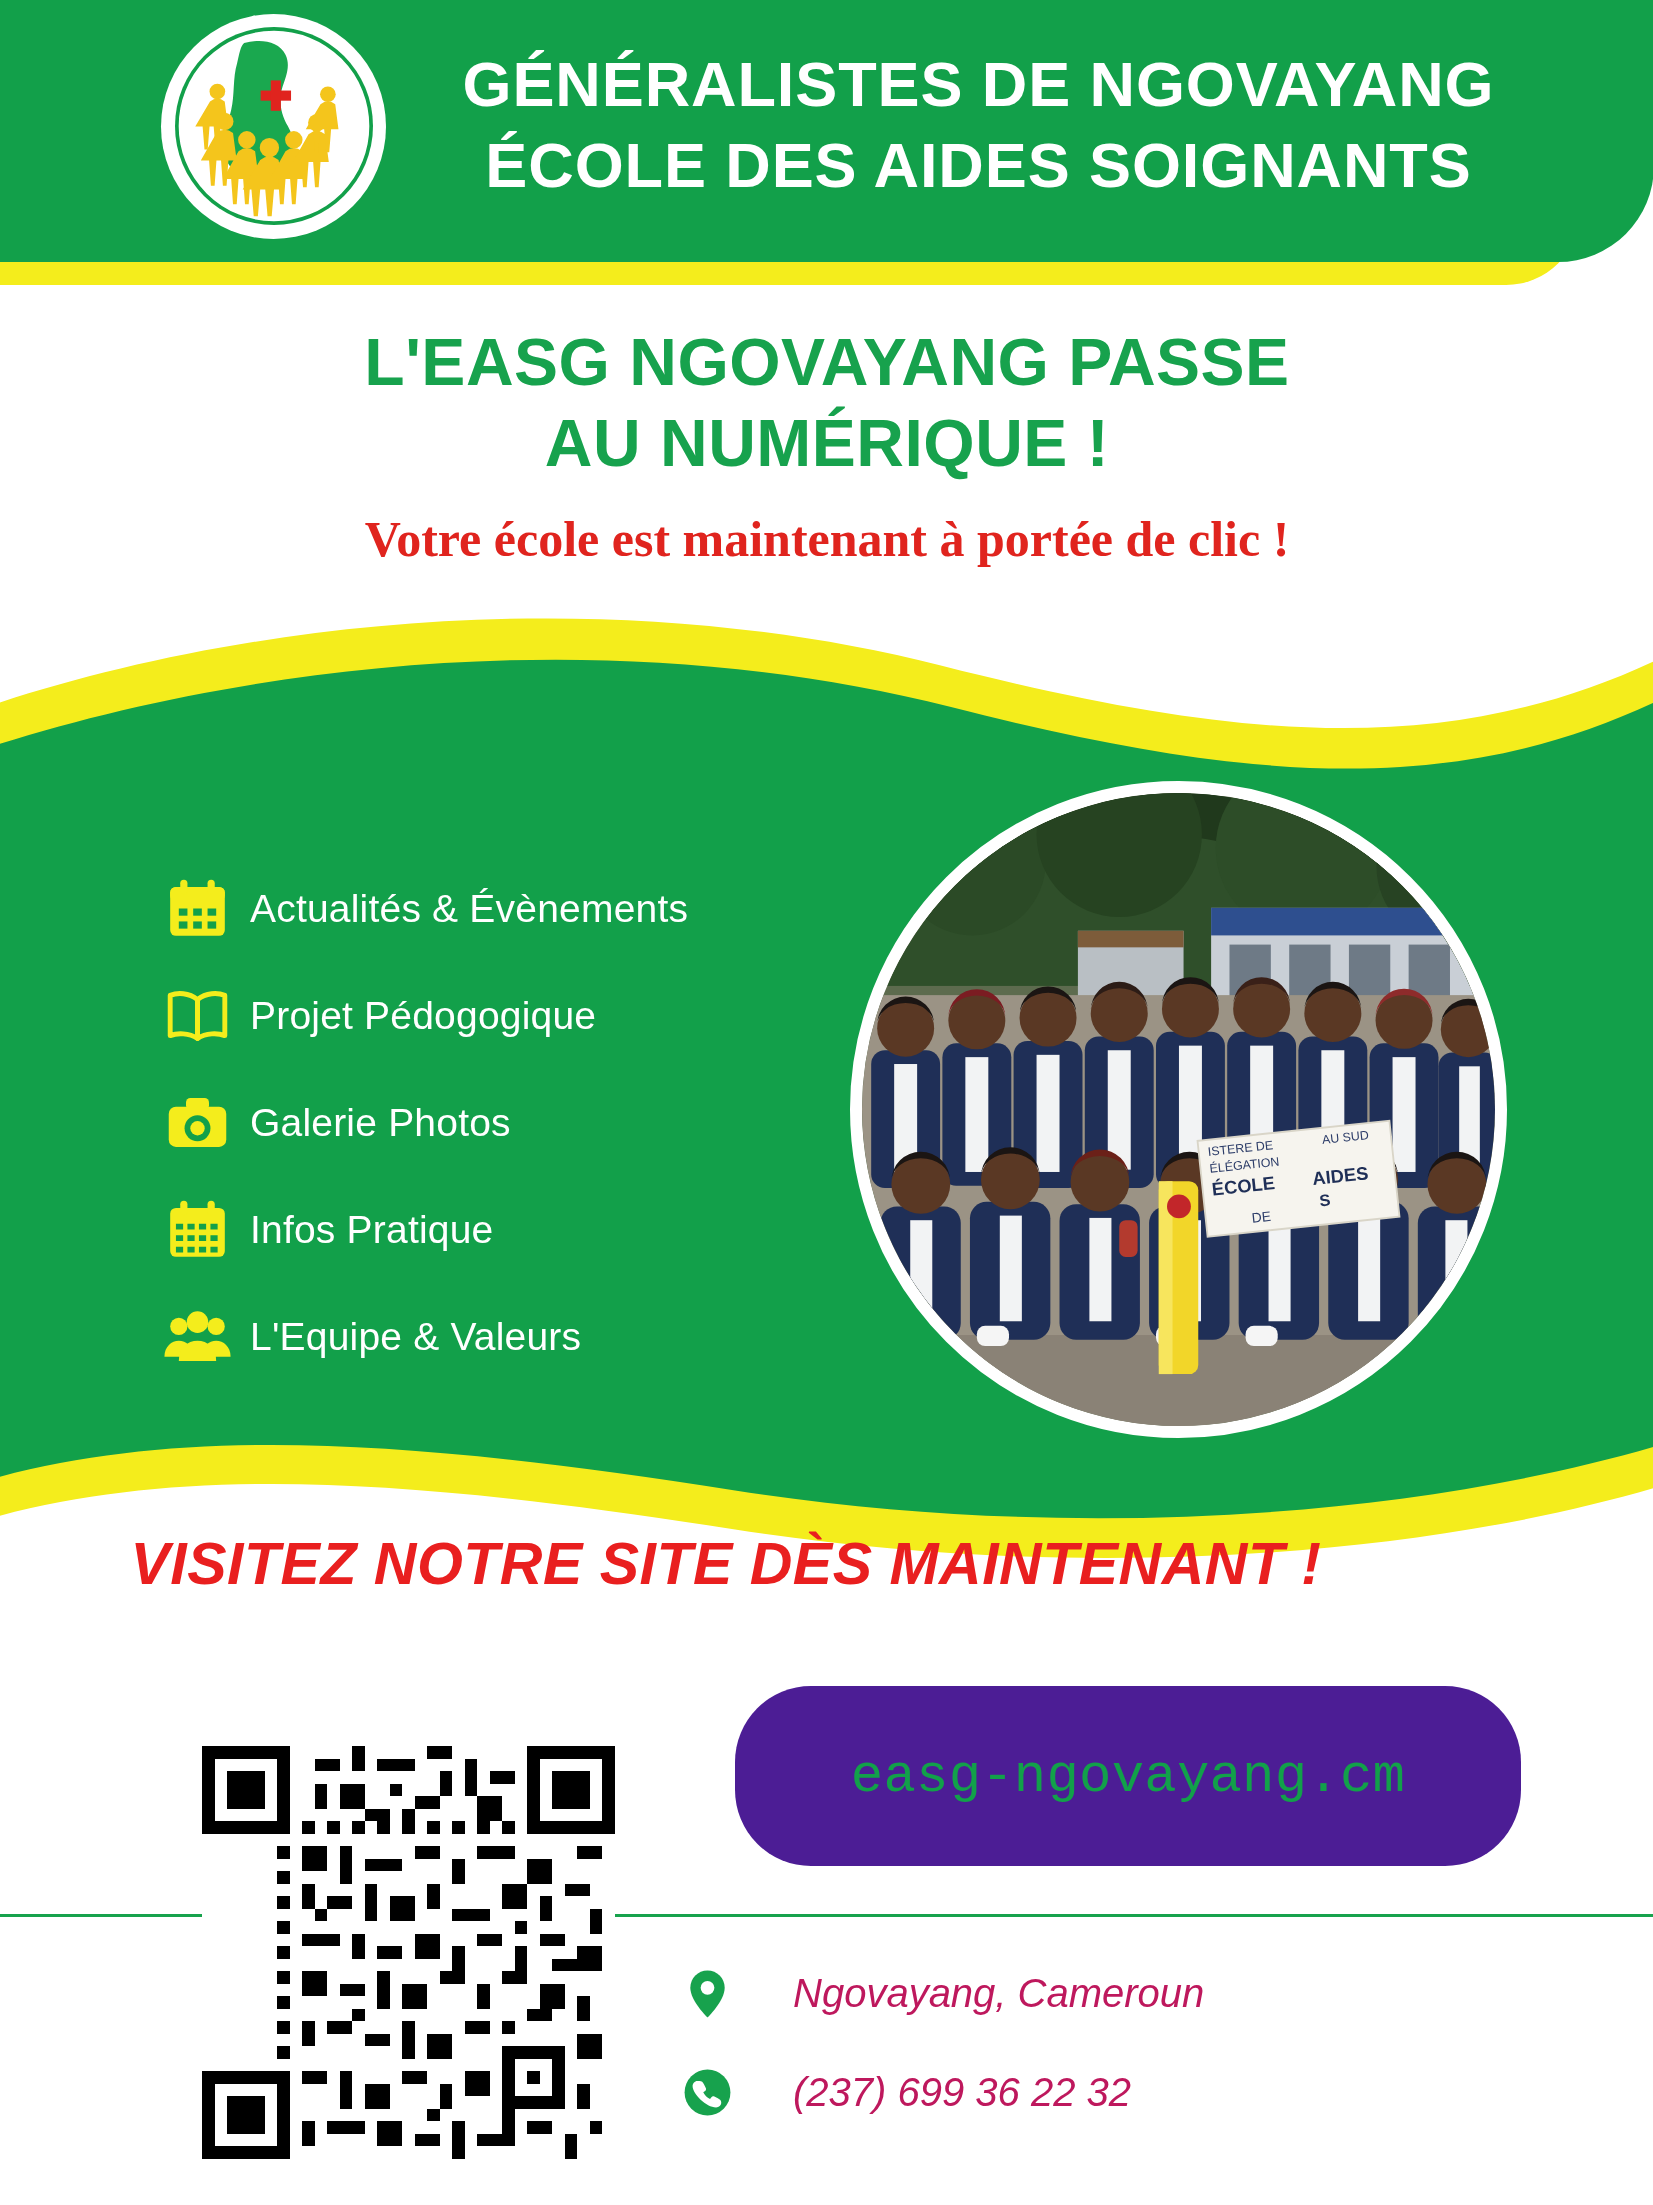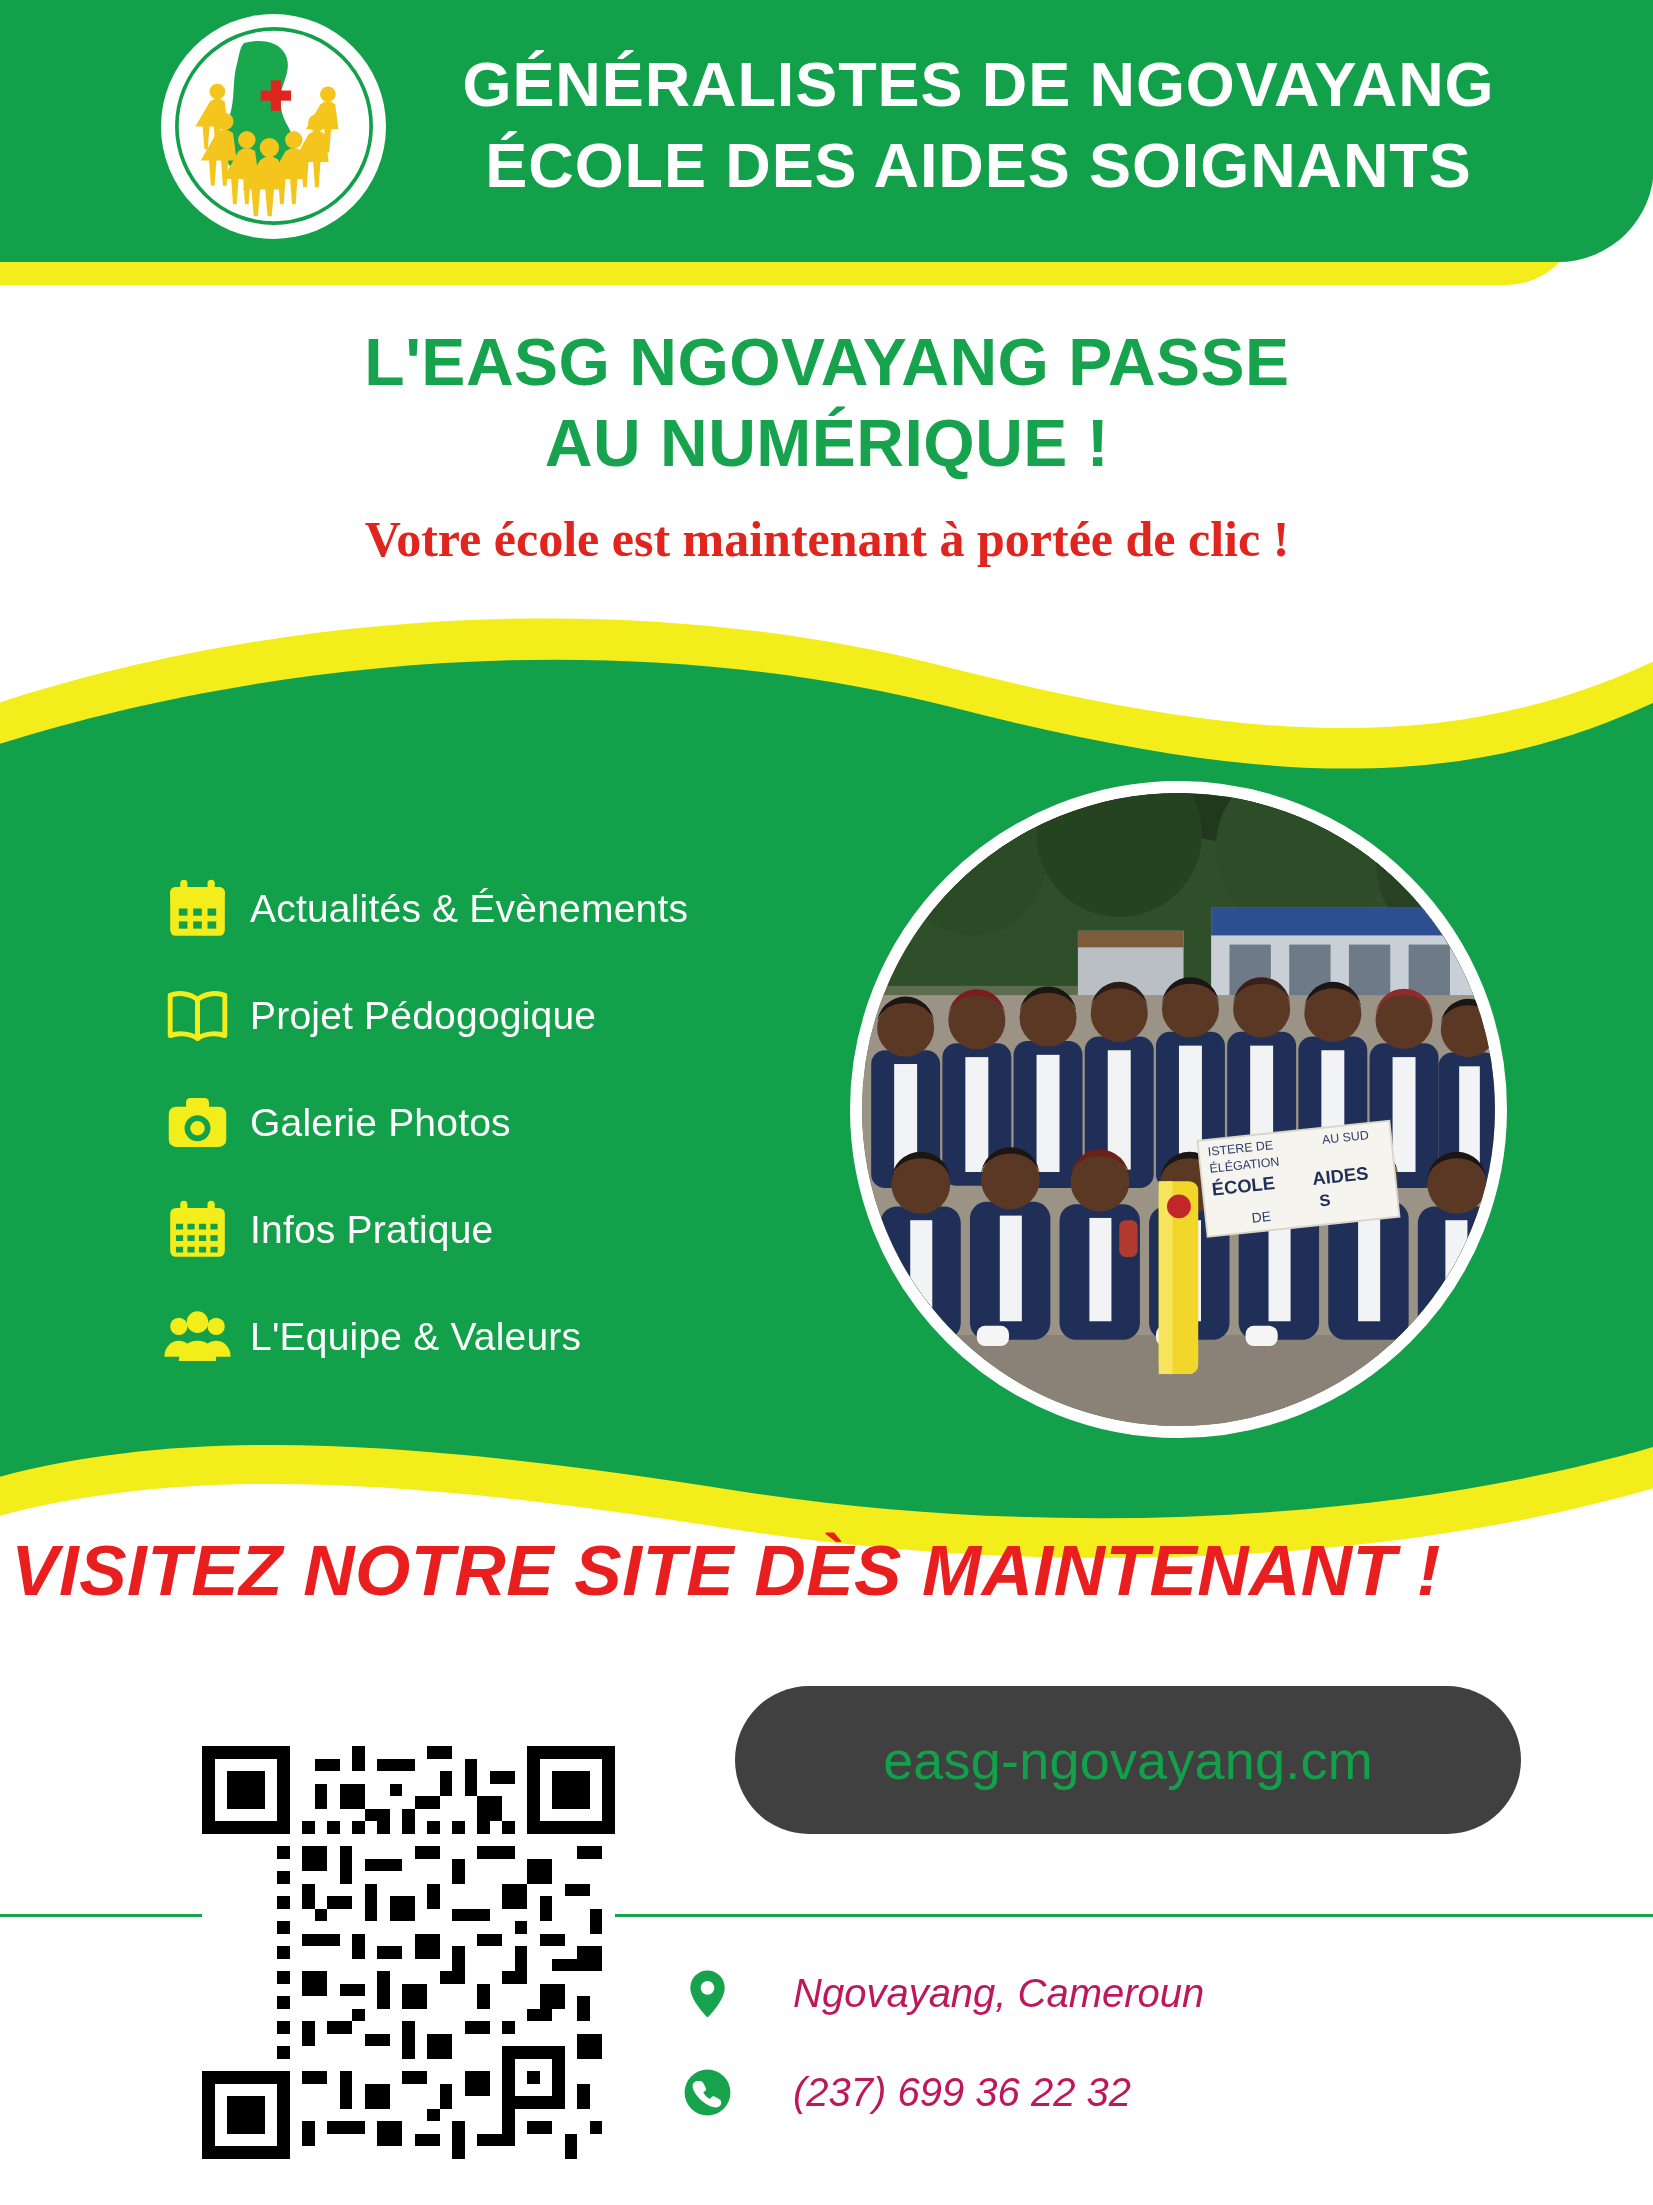--- a/index.html
+++ b/index.html
@@ -152,46 +152,47 @@
   .cta {
     position: absolute;
     top: 1530px;
     left: 0;
     width: 1452px;
     text-align: center;
     z-index: 9;
     color: #e91f1f;
     font-weight: bold;
     font-style: italic;
-    font-size: 71px;
+    font-size: 59px;
     letter-spacing: 0.5px;
   }
 
   
   .qr {
     position: absolute;
     top: 1746px;
     left: 202px;
     width: 413px;
     height: 413px;
     z-index: 9;
     background: #ffffff;
   }
   .url-pill {
     position: absolute;
     top: 1686px;
     left: 735px;
     width: 786px;
-    height: 148px;
+    height: 180px;
     border-radius: 76px;
-    background: #404040;
+    background: #4c1d95;
     display: flex;
     align-items: center;
     justify-content: center;
     z-index: 9;
+    font-family: Liberation Mono, monospace;
   }
   .url-text {
     color: #12a04a;
     font-size: 54px;
     font-weight: 500;
     letter-spacing: 0.2px;
   }
   .divider {
     position: absolute;
     top: 1914px;

